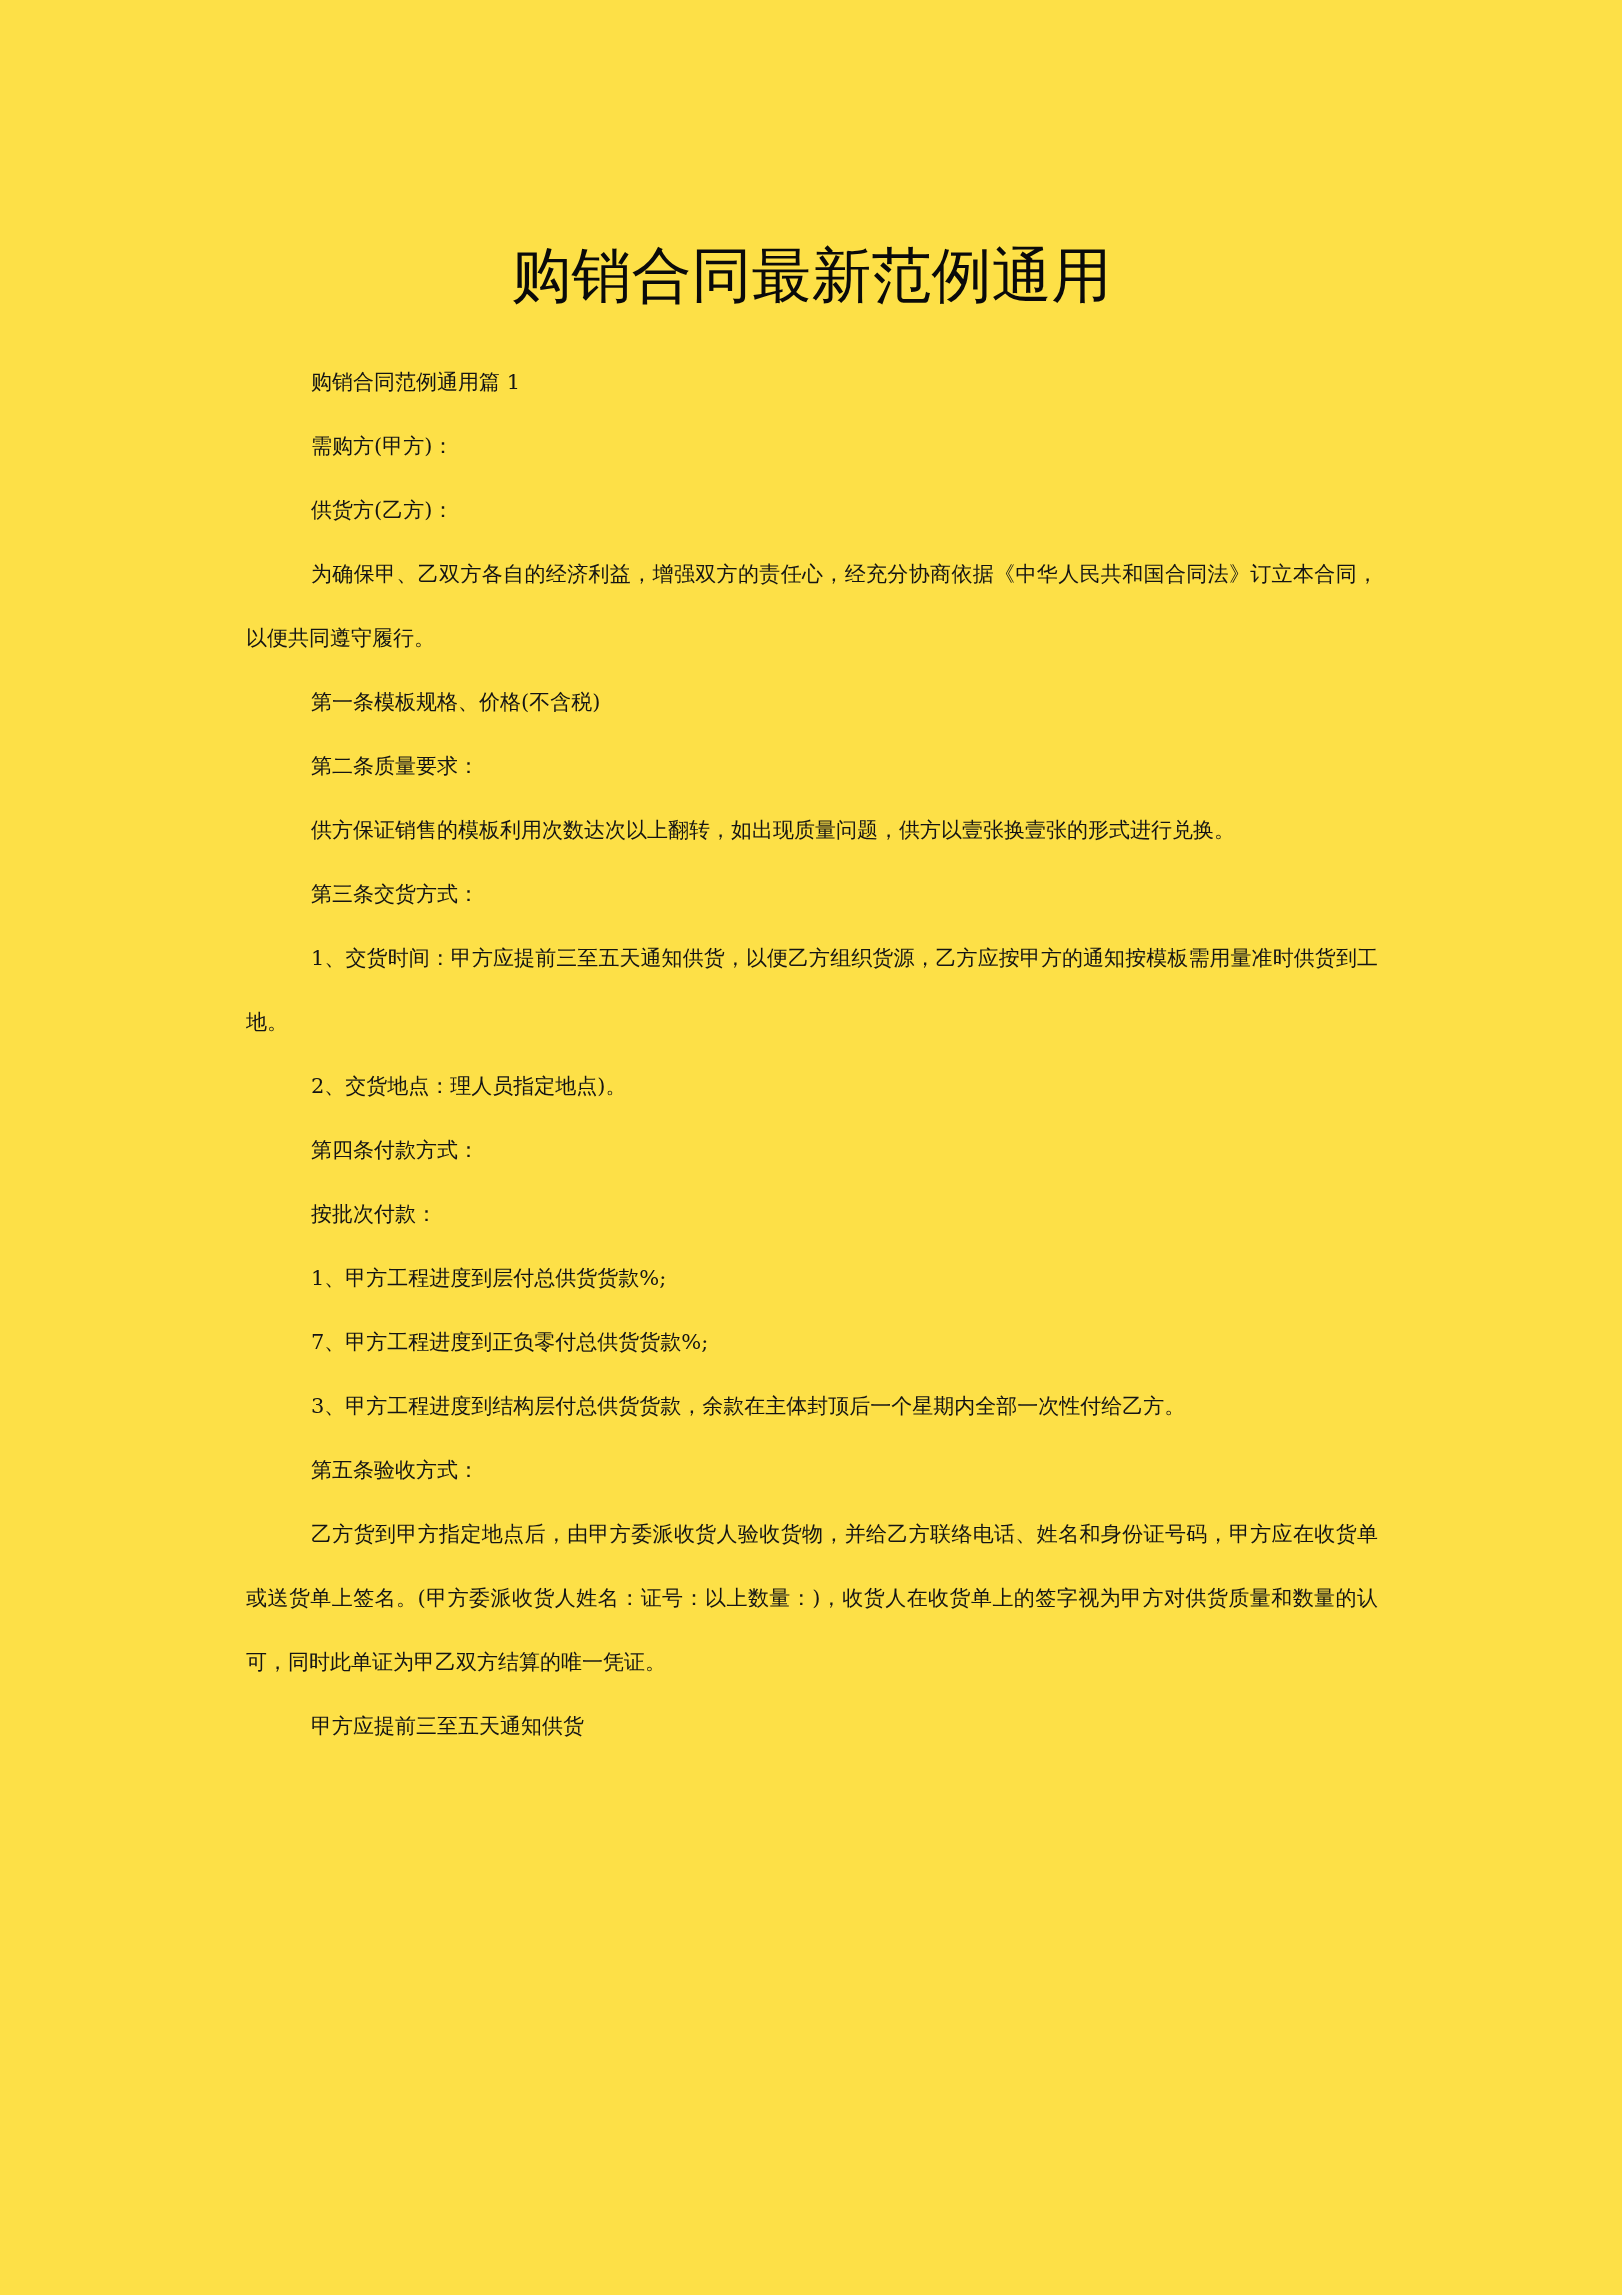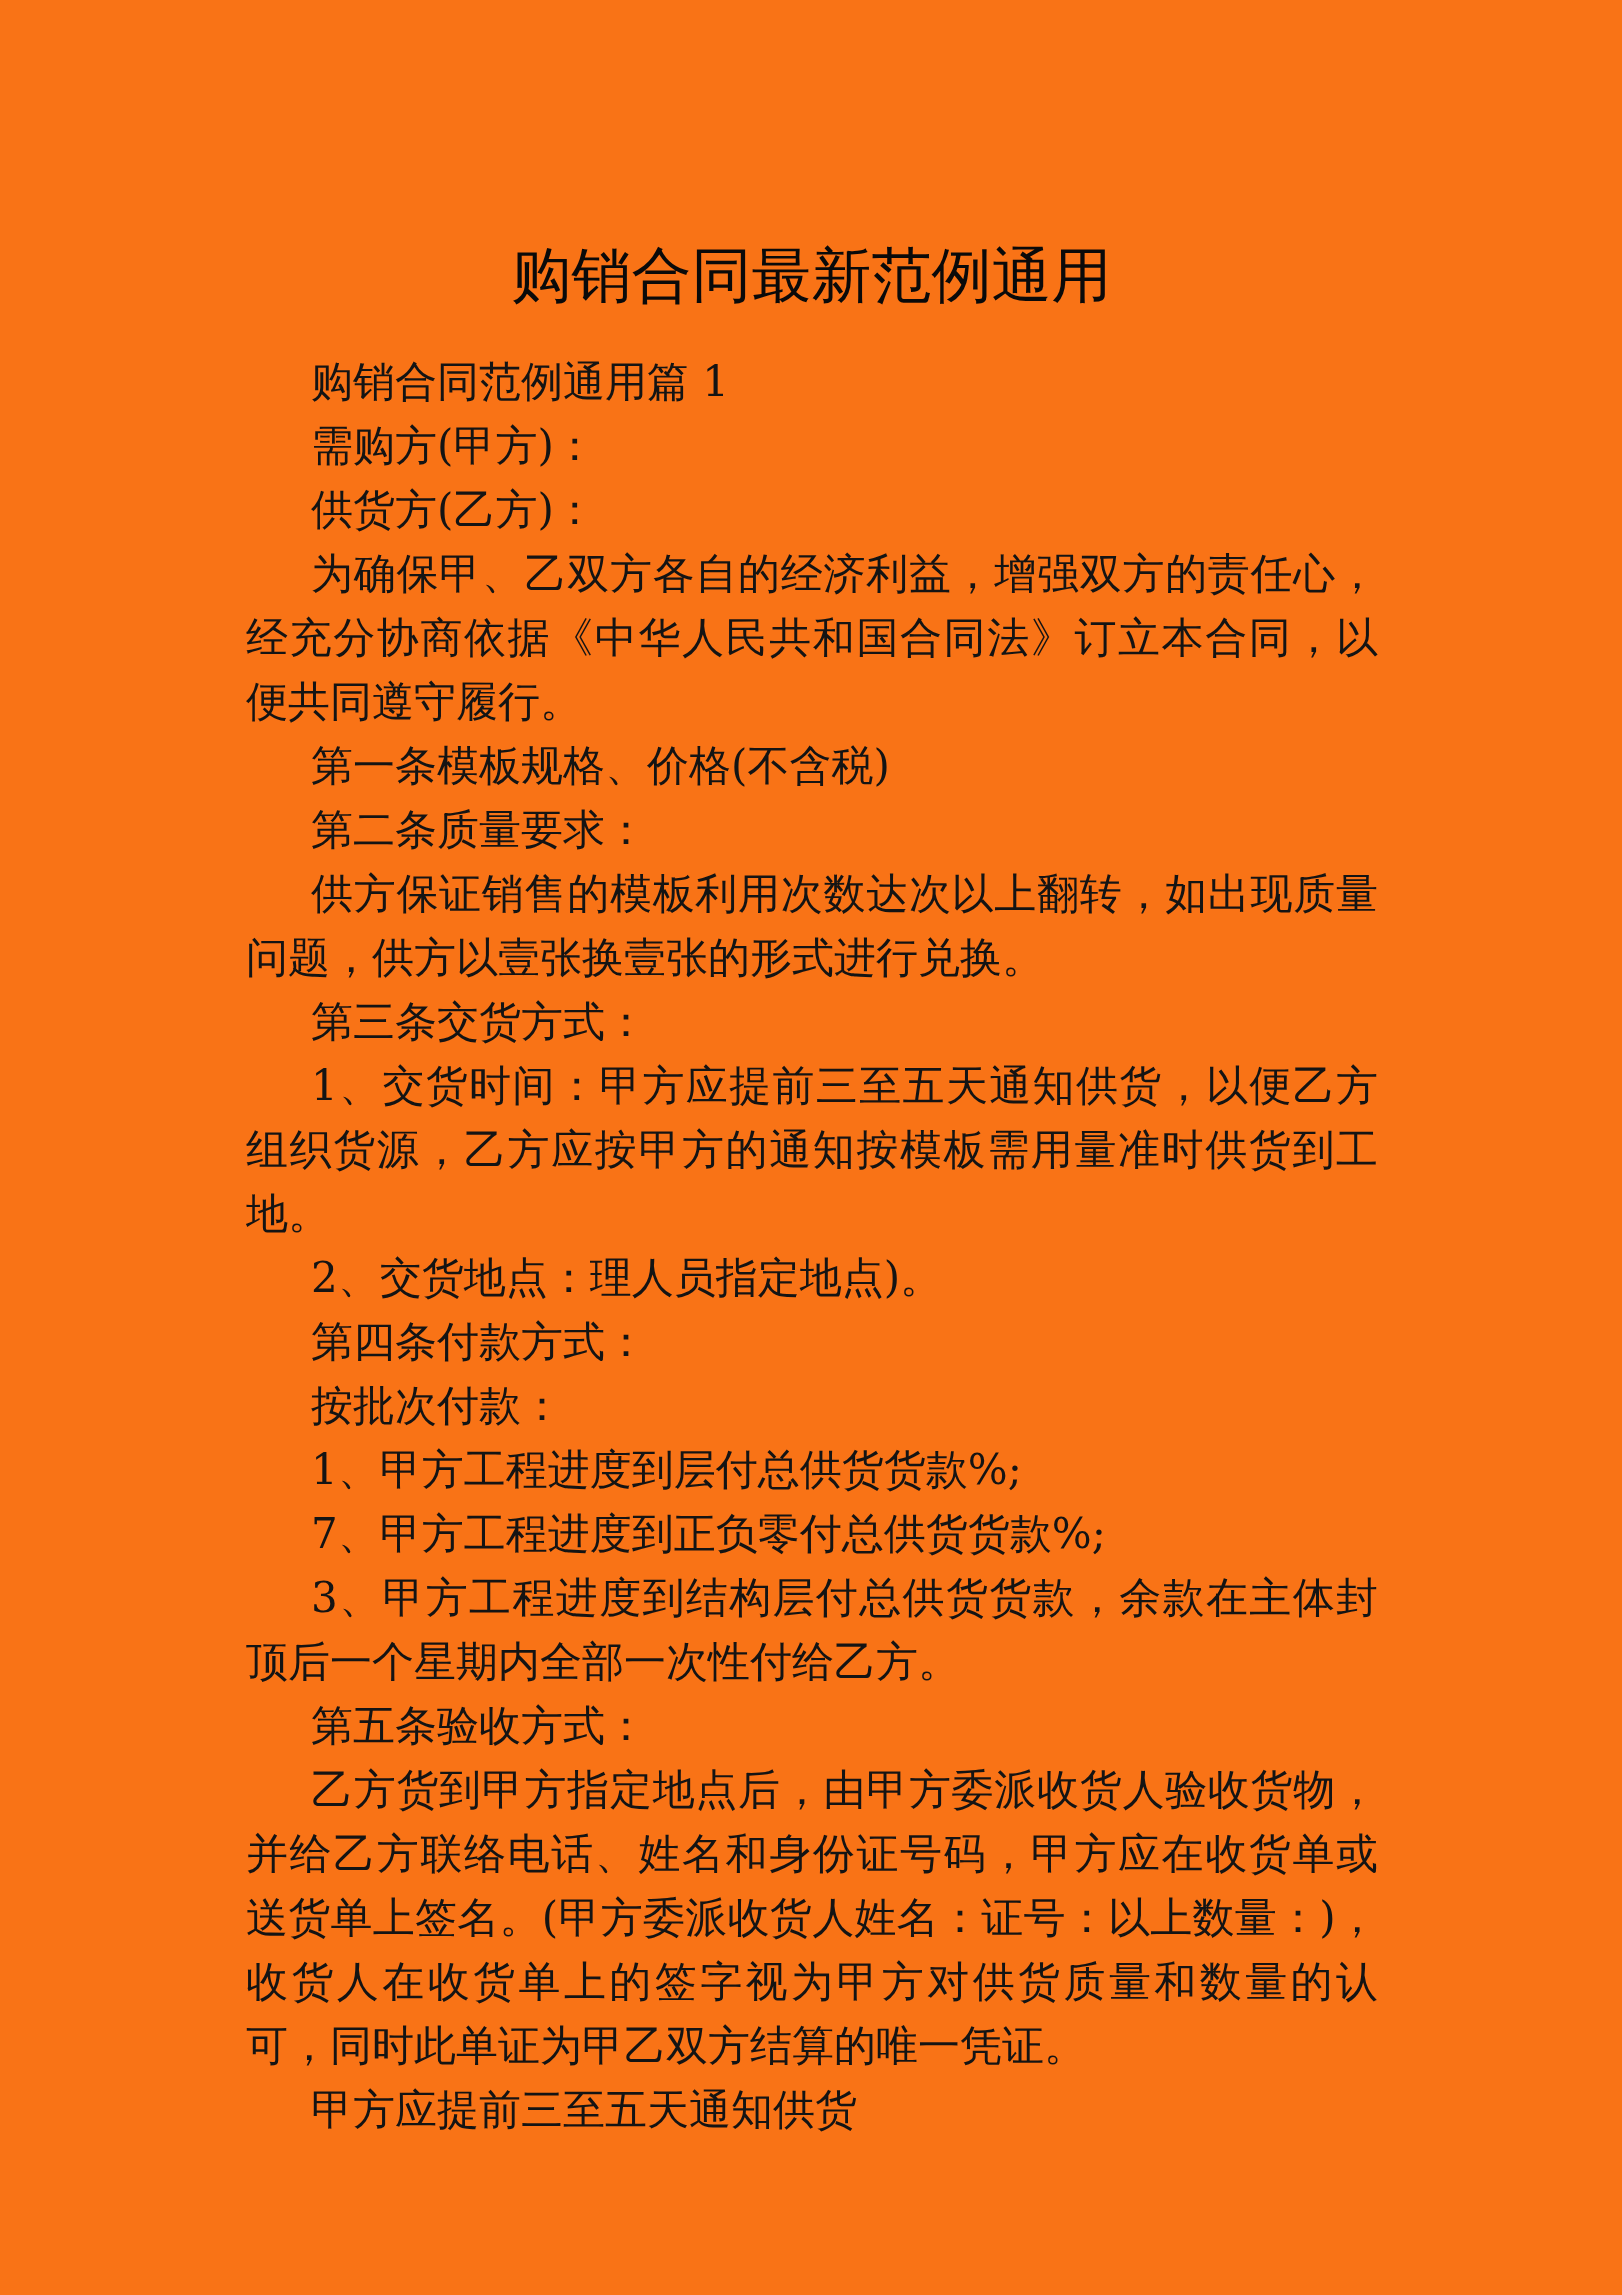--- a/index.html
+++ b/index.html
@@ -14,40 +14,40 @@
       overflow: hidden;
       font-family: "DejaVu Serif", "Liberation Serif", serif;
       color: #111111;
     }
     .page {
       position: absolute;
       left: 0;
       top: 0;
       width: 1623px;
       height: 2295px;
-      background: #f97316;
+      background: #fde047;
     }
     .title {
       position: absolute;
       left: 0;
       top: 196px;
       width: 1623px;
       text-align: center;
       font-size: 60px;
       line-height: 79px;
       font-weight: 400;
       letter-spacing: 0px;
       color: #0a0a0a;
     }
     .body {
       position: absolute;
       left: 246px;
       top: 350px;
       width: 1132px;
-      font-size: 42px;
+      font-size: 21px;
       line-height: 64px;
       text-align: justify;
       color: #141414;
     }
     .body p {
       margin: 0;
       padding: 0;
       text-indent: 65px;
       word-break: break-all;
     }

